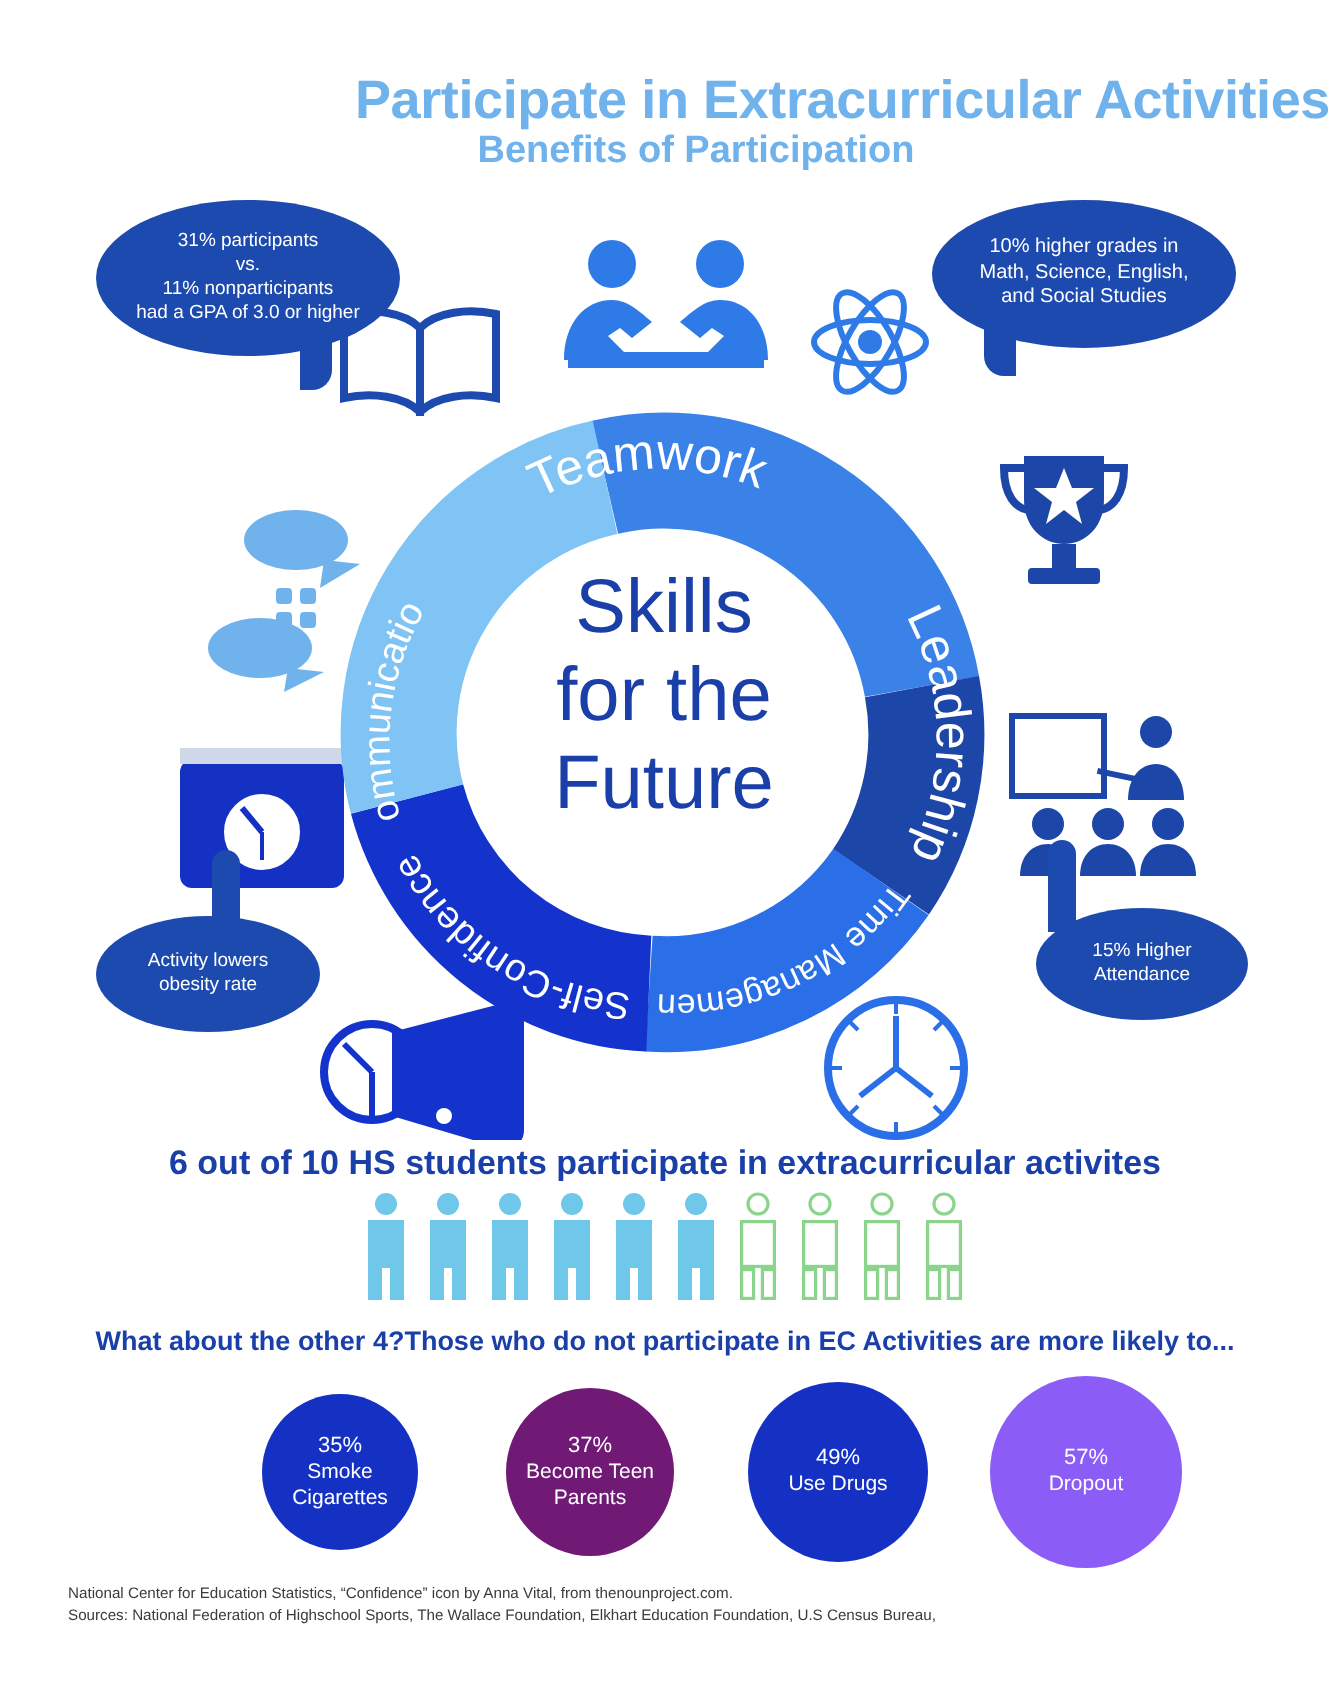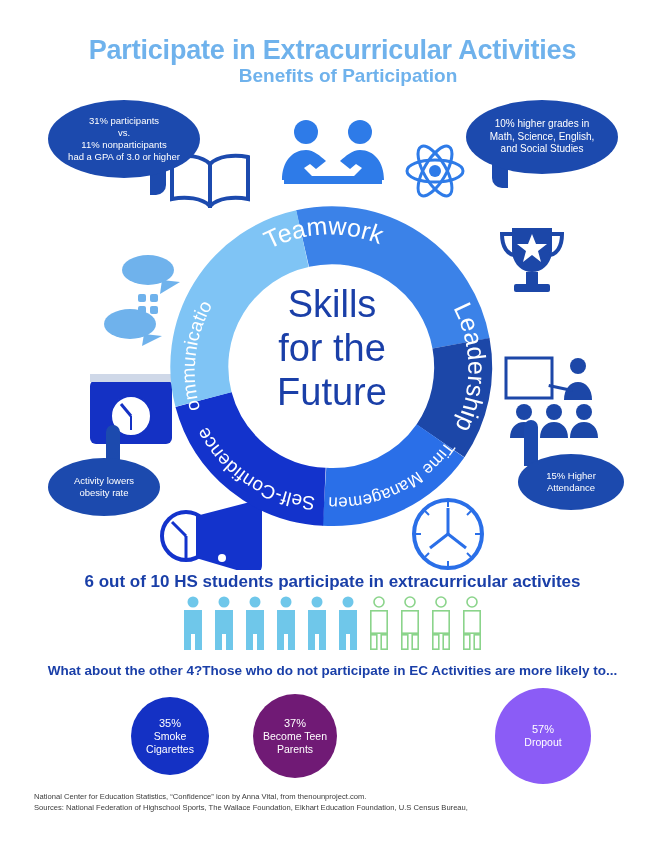--- a/index.html
+++ b/index.html
@@ -8,21 +8,21 @@
     background:#ffffff;
     font-family:"Liberation Sans", sans-serif;
     overflow:hidden;
     position:relative;
   }
   .stage{position:absolute;inset:0;}
 
   
   .title{
     position:absolute;left:0;right:0;top:36px;
-    text-align:center;
+    text-align:right;
     color:#6FB2EC;
     font-size:27px;
     font-weight:700;
     letter-spacing:-.2px;
     line-height:1.05;
     white-space:nowrap;
   }
   .subtitle{
     position:absolute;left:0;right:0;top:66px;
     text-align:center;
@@ -372,20 +372,24 @@
       <div class="stat" style="width: 78px; height: 78px; left: 100px; top: 9px; background: rgb(20, 49, 196);">
         <div class="pct">35%</div>
         <div class="lbl">Smoke</div>
         <div class="lbl">Cigarettes</div>
       </div>
       <div class="stat" style="width: 84px; height: 84px; left: 222px; top: 6px; background: #701a75;">
         <div class="pct">37%</div>
         <div class="lbl">Become Teen</div>
         <div class="lbl">Parents</div>
       </div>
+      <div class="stat" style="width: 90px; height: 90px; left: 343px; top: 3px; background: rgb(20, 49, 196);">
+        <div class="pct">49%</div>
+        <div class="lbl">Use Drugs</div>
+      </div>
       <div class="stat" style="width: 96px; height: 96px; left: 464px; top: 0px; background: #8b5cf6;">
         <div class="pct">57%</div>
         <div class="lbl">Dropout</div>
       </div>
     </div>
 
   <div class="sources">
     <div>National Center for Education Statistics, “Confidence” icon by Anna Vital, from thenounproject.com.</div>
     <div>Sources: National Federation of Highschool Sports, The Wallace Foundation, Elkhart Education Foundation, U.S Census Bureau,</div>
   </div>

